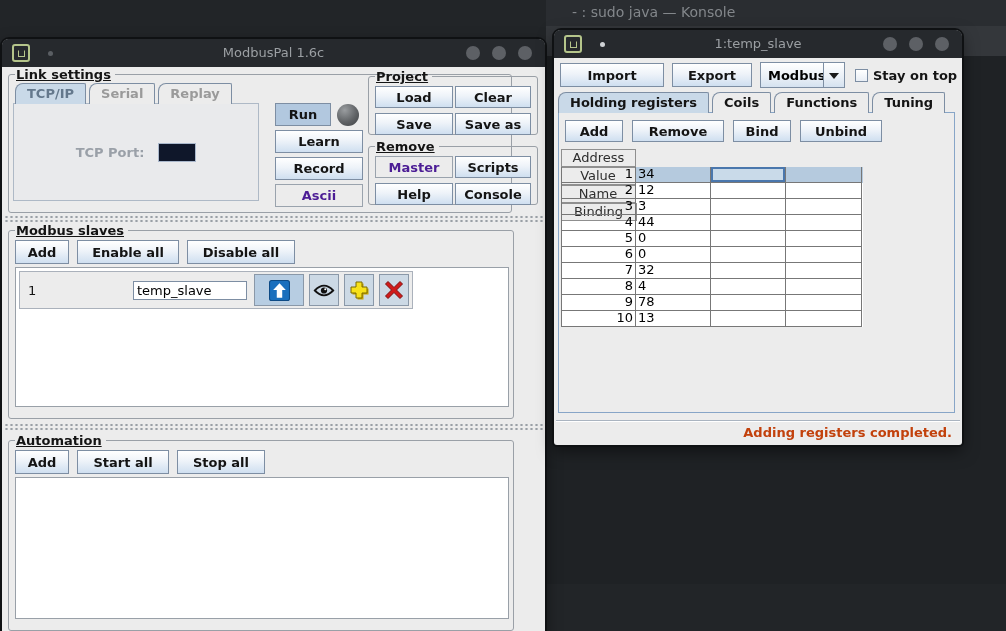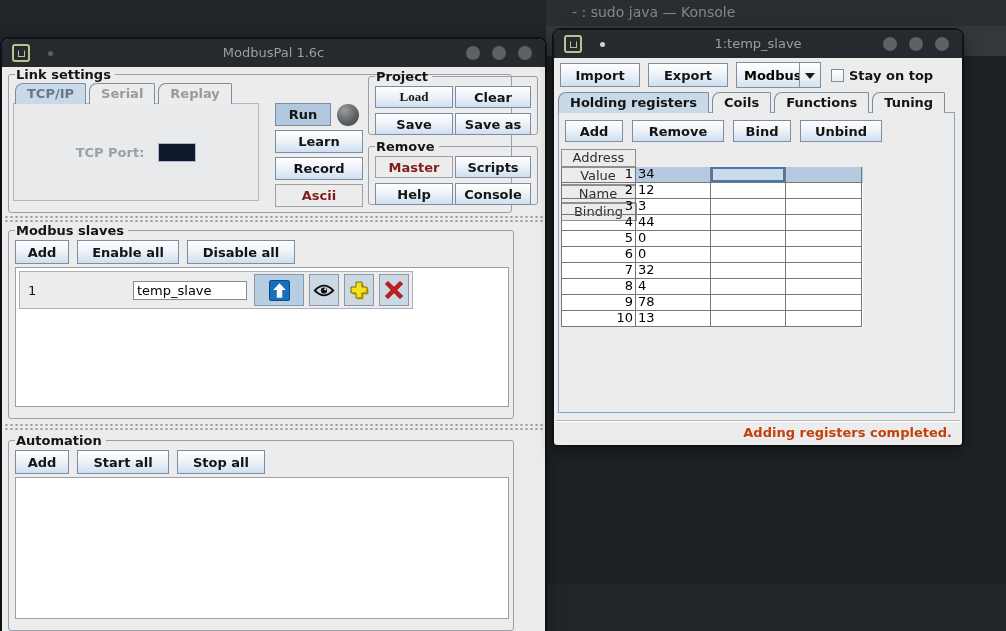--- a/index.html
+++ b/index.html
@@ -39,24 +39,24 @@
   .tbtns{ position:absolute; right:13px; top:7px; display:flex; gap:12px; }
   .cbtn{ width:14px; height:14px; border-radius:50%; background:#5d6065; }
 
   
   .btn{
     display:flex; align-items:center; justify-content:center;
     background:linear-gradient(180deg,#ffffff 0%,#eef3f9 45%,#cfdff0 100%);
     border:1px solid #7d8ea3; font-weight:bold; font-size:13px; color:#141414;
     font-family:"DejaVu Sans",sans-serif; height:23px; white-space:nowrap;
   }
-  .btn.disabled{ background:#ececec; color:#7f1d1d; border-color:#9aa3ad; }
+  .btn.disabled{ background:#ececec; color:#4c1d95; border-color:#9aa3ad; }
   .btn.toggled{ background:#b2c8df; }
   .g{ position:absolute; border:1px solid #9aa0a7; border-radius:3px; padding:0 4px 4px; background:transparent; }
-  .g legend{ font-weight:bold; font-size:13px; color:#141414; margin-left:2px; padding:0 4px 0 1px; }
+  .g legend{ font-weight:bold; font-size:13px; color:#141414; margin-left:2px; padding:0 4px 0 1px;text-decoration:underline; }
   .tabs{ display:flex; align-items:flex-end; position:relative; z-index:2; }
   .tab{
     padding:2px 11px 3px; font-weight:bold; font-size:13px; color:#141414;
     border:1px solid #7d8ea3; border-bottom:none; border-radius:8px 2px 0 0;
     background:#ececec; margin-right:3px; position:relative; top:1px;
   }
   .tab.selected{ background:#c9d9e8; }
   .tab.dim{ color:#9a9a9a; }
   .tab.selected.dim-blue{ color:#64788c; }
   .txt{
@@ -185,21 +185,21 @@
           <div class="btn">Learn</div>
           <div class="btn">Record</div>
           <div class="btn disabled">Ascii</div>
         </div>
       </div>
     </fieldset>
 
     <fieldset class="g" style="left:366px; top:2px; width:170px; height:66px;">
       <legend>Project</legend>
       <div class="grid2">
-        <div class="btn" style="height:22px;font-family:Liberation Serif, serif;">Load</div>
+        <div class="btn" style="height:22px;">Load</div>
         <div class="btn" style="height:22px;">Clear</div>
         <div class="btn" style="height:22px;">Save</div>
         <div class="btn" style="height:22px;">Save as</div>
       </div>
     </fieldset>
 
     <fieldset class="g" style="left:366px; top:72px; width:170px; height:66px;">
       <legend>Remove</legend>
       <div class="grid2">
         <div class="btn disabled" style="height:22px;">Master</div>
@@ -276,21 +276,21 @@
     <span class="ttitle">1:temp_slave</span>
     <span class="tbtns">
       <span class="cbtn"></span>
       <span class="cbtn"></span>
       <span class="cbtn"></span>
     </span>
   </div>
   <div class="w2body">
 
     <div class="w2toolbar">
-      <div class="btn" style="width:80px; height:24px;">Import</div>
+      <div class="btn" style="width:104px; height:24px;">Import</div>
       <div class="btn" style="width:80px; height:24px;">Export</div>
       <div class="combo">
         <span class="combo-label">Modbus</span>
         <span class="combo-arrow">
             <i></i>
           </span>
       </div>
       <span style="display:flex; align-items:center; gap:5px; margin-left:2px;">
         <span class="checkbox"></span>
         <span style="font-weight:bold; font-size:13px; color:#141414;">Stay on top</span>

